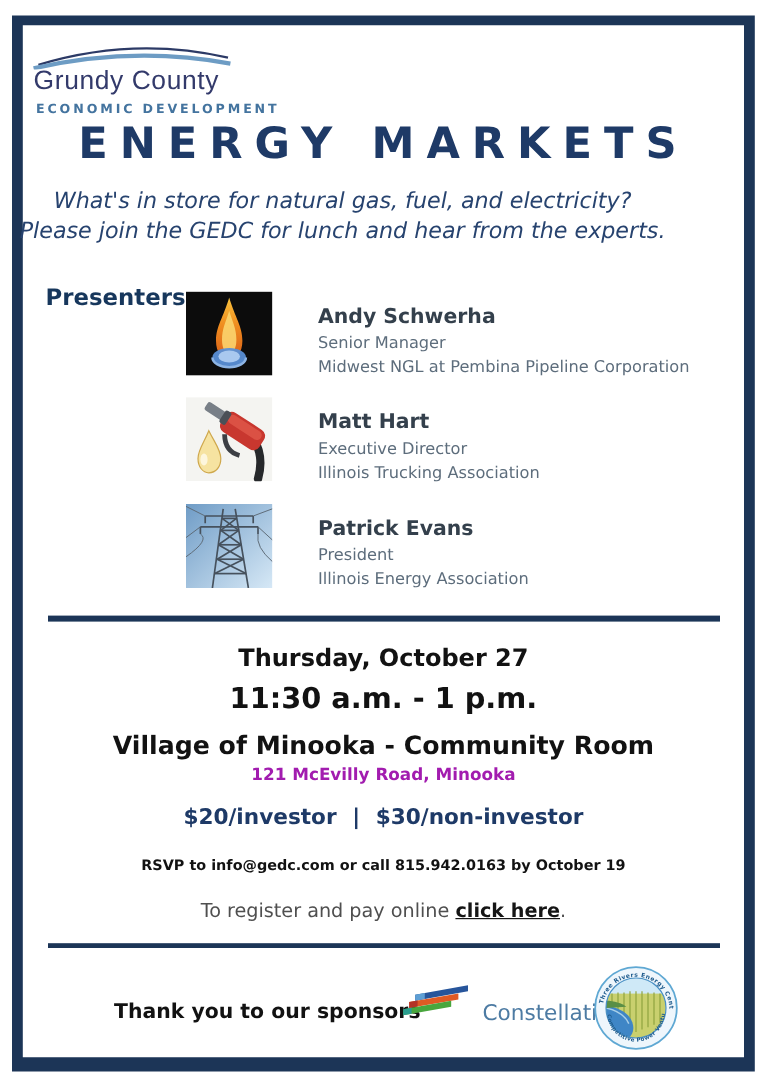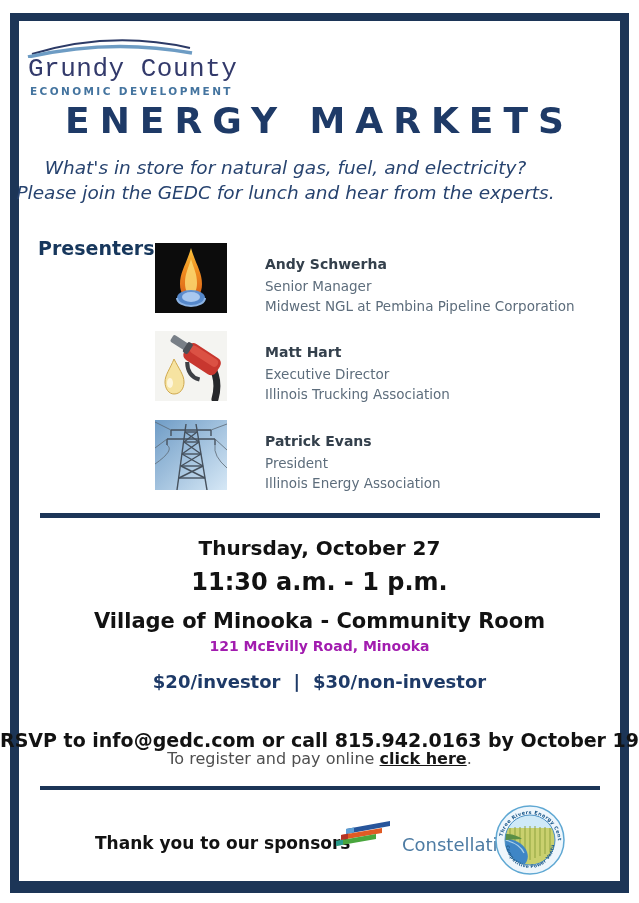--- a/index.html
+++ b/index.html
@@ -9,47 +9,47 @@
     overflow:hidden;
   }
   .abs{position:absolute;}
   
   .frame{
     left:10px;top:13px;width:619px;height:880px;box-sizing:border-box;
     border:8px solid #1c3557;border-left-width:9px;border-right-width:9px;
     border-bottom-width:12px;background:#ffffff;
   }
   
-  .logo-name{left:28px;top:54px;font-family:Liberation Mono, monospace;
-    font-size:26px;color:#333a6b;letter-spacing:0.5px;}
+  .logo-name{left:28px;top:54px;font-family:Liberation Sans, sans-serif;
+    font-size:22px;color:#333a6b;letter-spacing:0.5px;}
   .logo-sub{left:30px;top:85px;font-size:10.5px;font-weight:600;color:#44749f;letter-spacing:2.4px;}
   
   .title{left:0;top:100px;width:639px;text-align:center;font-size:36px;font-weight:800;
     letter-spacing:10px;color:#1e3a67;white-space:nowrap;}
   .subtitle{left:0;width:571px;text-align:center;font-style:italic;font-size:18.5px;
     color:#27436f;}
   .sub1{top:157px;} .sub2{top:182px;}
   
   .presenters-heading{left:38px;top:237px;font-size:19px;font-weight:700;color:#17375c;}
   .photo{left:155px;width:72px;height:70px;}
   .photo svg{display:block;width:72px;height:70px;}
   .p-info{left:265px;width:340px;font-size:13.5px;color:#5d6d7c;line-height:20px;}
-  .p-info .p-name{font-size:14px;font-weight:700;color:#34404c;margin-bottom:2px;}
+  .p-info .p-name{font-size:17px;font-weight:700;color:#34404c;margin-bottom:2px;}
   .rule{left:40px;width:560px;background:#1c3557;}
   .rule1{top:513px;height:5px;}
   .rule2{top:786px;height:4px;}
   
   .center{left:0;width:639px;text-align:center;white-space:nowrap;}
   .ev-date{top:536px;font-size:20px;font-weight:700;color:#121212;}
   .ev-time{top:568px;font-size:24px;font-weight:700;color:#121212;}
   .ev-venue{top:609px;font-size:21px;font-weight:700;color:#121212;}
   .ev-addr{top:638px;font-size:14px;font-weight:700;color:#a21caf;}
   .ev-price{top:671px;font-size:18px;font-weight:700;color:#1e3a67;
     display:flex;justify-content:center;gap:13px;}
-  .ev-rsvp{top:729px;font-size:19px;font-weight:700;color:#121212;}
+  .ev-rsvp{top:714px;font-size:12px;font-weight:700;color:#121212;}
   .ev-reg{top:749px;font-size:16px;color:#4f4f4f;}
   .ev-reg .reg-link{font-weight:700;color:#151515;text-decoration:underline;cursor:pointer;}
   
   .thanks{left:95px;top:833px;font-size:17px;font-weight:700;color:#121212;}
   .const-symbol{left:334px;top:820px;width:62px;height:28px;}
   .const-label{left:402px;top:834px;font-size:18px;color:#4d7ba3;}
   .ring-logo{left:494px;top:804px;width:72px;height:72px;}
 </style>
 </head>
 <body>

